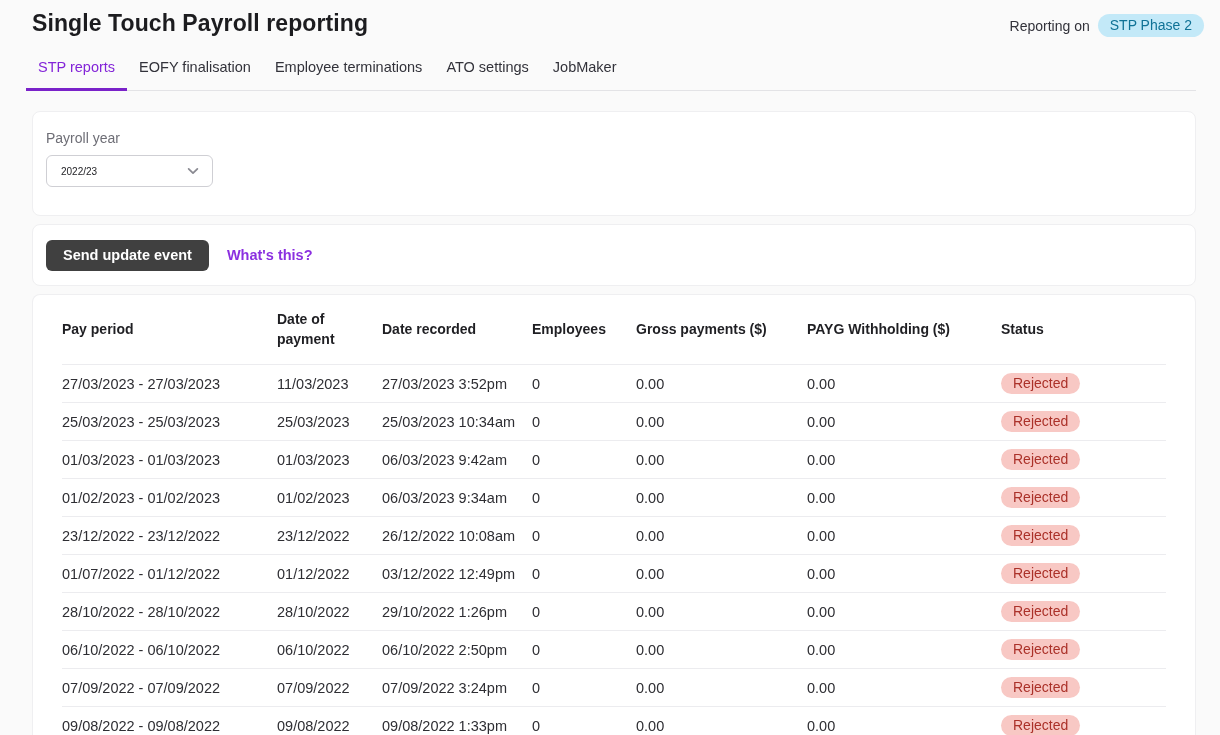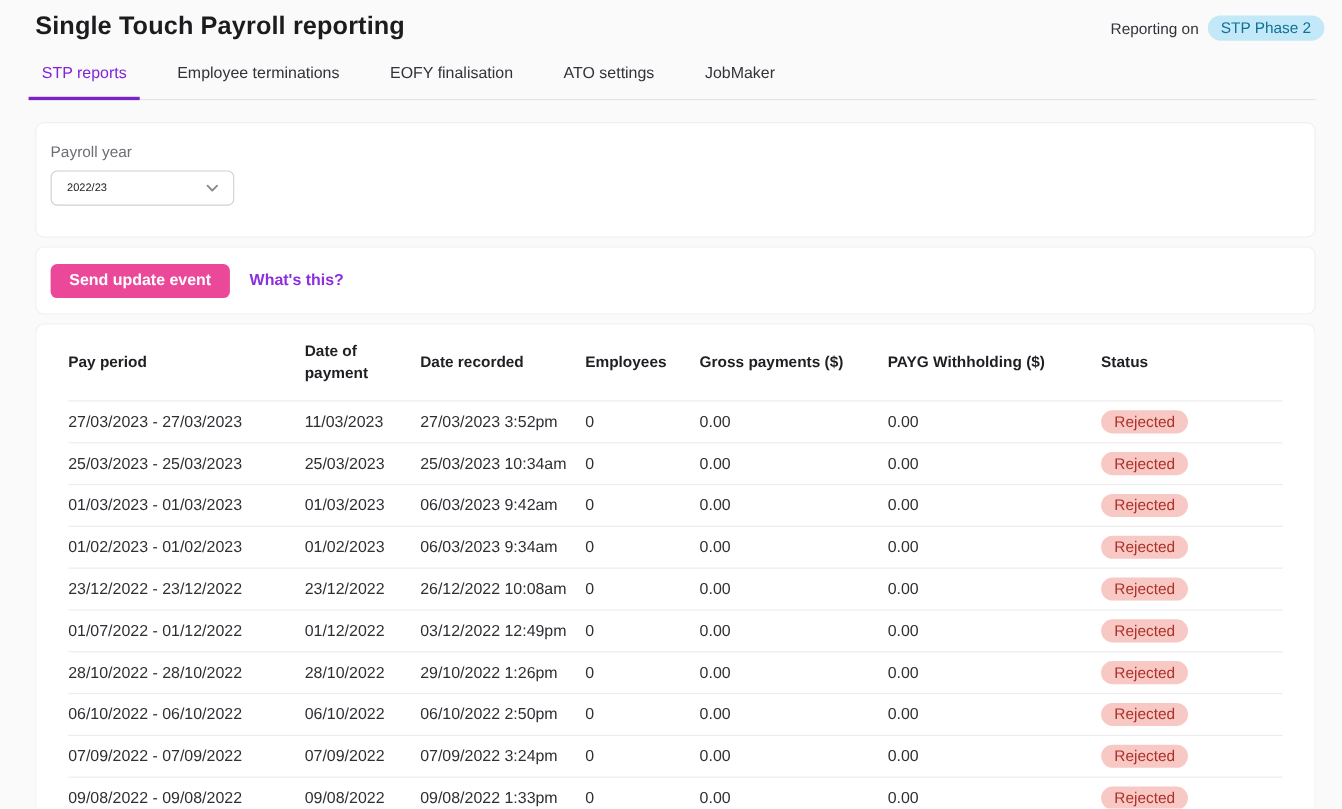--- a/index.html
+++ b/index.html
@@ -18,21 +18,21 @@
   }
   .page-title { font-size:23px; font-weight:600; color:#1c1c1f; letter-spacing:.1px; }
   .reporting-on { display:flex; align-items:center; gap:8px; font-size:14px; color:#32323a; }
   .phase-badge {
     background:#c3e9f8; color:#0f7296;
     border-radius:12px; padding:3px 12px 4px; font-size:14px;
   }
 
   
   .tab-bar {
-    display:flex; gap:22px;
+    display:flex; gap:0;
     margin:16px 0 0 26px;
     border-bottom:1px solid #e3e3e6;
     width:1170px;
   }
   .tab {
     padding:6px 12px 13px;
     font-size:14.5px; color:#32323a;
     cursor:pointer; text-decoration:none;
     border-bottom:3px solid transparent;
     margin-bottom:-1px;
@@ -60,21 +60,21 @@
     background:#fff;
     display:flex; align-items:center; justify-content:space-between;
     padding:0 12px 0 14px;
     cursor:pointer;
   }
   .select-box .value { font-size:10px; color:#232327; font-weight:500; }
   .chev { width:14px; height:14px; stroke:#8a8a92; fill:none; stroke-width:2; stroke-linecap:round; stroke-linejoin:round; }
 
   
   .btn-primary {
-    background:#ec4899; color:#ffffff;
+    background:#404040; color:#ffffff;
     border:none; border-radius:6px;
     height:31px; padding:0 17px;
     font-family:inherit; font-size:14.5px; font-weight:600;
     cursor:pointer;
   }
   .link-purple { color:#8b2fe0; font-size:14.5px; font-weight:600; text-decoration:none; cursor:pointer; }
 
   
   .grid-row {
     display:grid;
@@ -99,22 +99,22 @@
 <header class="page-header">
   <h1 class="page-title">Single Touch Payroll reporting</h1>
   <div class="reporting-on">
     <span>Reporting on</span>
     <span class="phase-badge">STP Phase 2</span>
   </div>
 </header>
 
 <nav class="tab-bar">
   <a class="tab active">STP reports</a>
+  <a class="tab">EOFY finalisation</a>
   <a class="tab">Employee terminations</a>
-  <a class="tab">EOFY finalisation</a>
   <a class="tab">ATO settings</a>
   <a class="tab">JobMaker</a>
 </nav>
 
 <section class="panel panel-filter">
   <div class="field-label">Payroll year</div>
   <div class="select-box">
     <span class="value">2022/23</span>
     <span style="display:flex;">
       <svg class="chev" viewBox="0 0 16 16">

